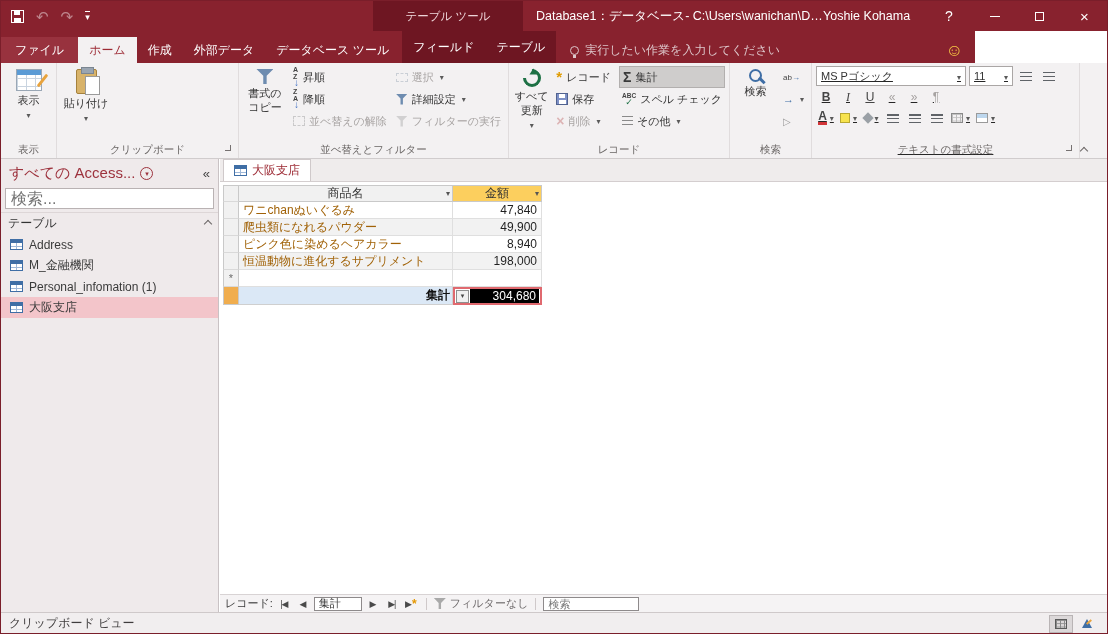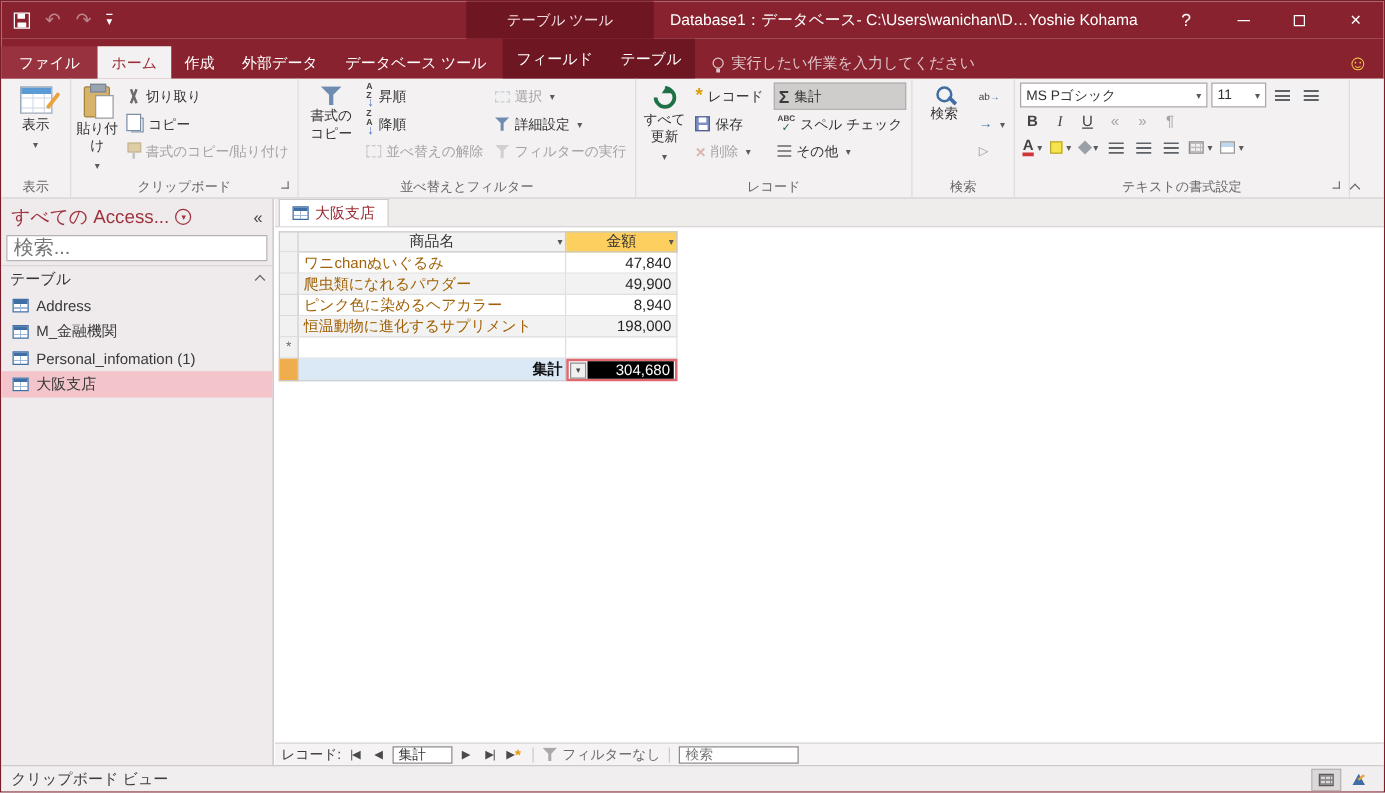--- a/index.html
+++ b/index.html
@@ -18,21 +18,21 @@
   .win-title{position:absolute;left:535px;top:0;height:30px;display:flex;align-items:center;font-size:12.5px;color:#fff;white-space:nowrap;}
   .win-user{position:absolute;left:822px;top:0;height:30px;display:flex;align-items:center;font-size:12.5px;color:#fff;}
   .win-help{position:absolute;left:928px;top:0;width:40px;height:30px;display:flex;align-items:center;justify-content:center;font-size:14px;color:#fff;}
   .winbtns{position:absolute;right:0;top:0;height:30px;display:flex;}
   .winbtn{width:45px;height:30px;display:flex;align-items:center;justify-content:center;color:#fff;}
   .ic-min{width:10px;height:1px;background:#fff;display:block;}
   .ic-max{width:9px;height:9px;border:1px solid #fff;display:block;}
   .ic-close{font-size:15px;line-height:1;}
 
   
-  .tabrow{position:absolute;left:0;top:30px;width:1106px;height:32px;background:#88222e;display:flex;align-items:flex-end;}
+  .tabrow{position:absolute;left:0;top:30px;width:974px;height:32px;background:#88222e;display:flex;align-items:flex-end;}
   .tab{height:26px;padding:0 11px;display:flex;align-items:center;color:#fff;font-size:12px;white-space:nowrap;}
   .tab-file{height:26px;background:#98323e;padding:0 14px;}
   .tab-active{background:#f3f1f2;color:#9d2b35;}
   .ctx-tabs{height:32px;background:#6e1622;display:flex;align-items:center;margin-left:2px;}
   .tellme{display:flex;align-items:center;gap:6px;height:26px;margin-left:14px;color:#ddc6ca;font-size:12px;}
   .ic-bulb{width:9px;height:9px;border:1.5px solid #ddc6ca;border-radius:50%;position:relative;display:block;}
   .ic-bulb::after{content:"";position:absolute;left:2px;bottom:-4px;width:3px;height:3px;background:#ddc6ca;}
   .tab-spacer{flex:1;}
   .smiley{font-size:17px;color:#f7c843;margin:0 12px 4px 0;line-height:1;}
 
@@ -224,34 +224,20 @@
     </div>
     <div class="rgroup-label">表示</div>
   </div>
 
   <div class="rgroup" style="width:182px;">
     <div class="rgroup-body">
       <div class="bigbtn ddb">
         <span class="ic ic-paste"></span>
         <span>貼り付け</span>
       </div>
-      <div class="smcol">
-        <div class="smbtn">
-          <span class="ic ic-cut"></span>
-          <span>切り取り</span>
-        </div>
-        <div class="smbtn">
-          <span class="ic ic-copy"></span>
-          <span>コピー</span>
-        </div>
-        <div class="smbtn disabled">
-          <span class="ic ic-painter"></span>
-          <span>書式のコピー/貼り付け</span>
-        </div>
-      </div>
     </div>
     <div class="rgroup-label">クリップボード</div>
     <span class="dlg">
         <i></i>
       </span>
   </div>
 
   <div class="rgroup" style="width:270px;">
     <div class="rgroup-body">
       <div class="bigbtn">
@@ -350,21 +336,21 @@
             <span class="ic-goto"></span>
           </div>
         <div class="smbtn disabled">
             <span class="ic-selptr"></span>
           </div>
       </div>
     </div>
     <div class="rgroup-label">検索</div>
   </div>
 
-  <div class="rgroup" style="width:268px;">
+  <div class="rgroup" style="width:268px;text-decoration:underline;">
     <div class="rgroup-body" style="flex-direction:column;gap:1px;align-items:stretch;">
       <div style="display:flex;gap:3px;align-items:center;">
         <div class="combo" style="width:150px;">
           <span>MS Pゴシック</span>
           <span class="dd dd-seg"></span>
         </div>
         <div class="combo" style="width:44px;">
           <span>11</span>
           <span class="dd dd-seg"></span>
         </div>

